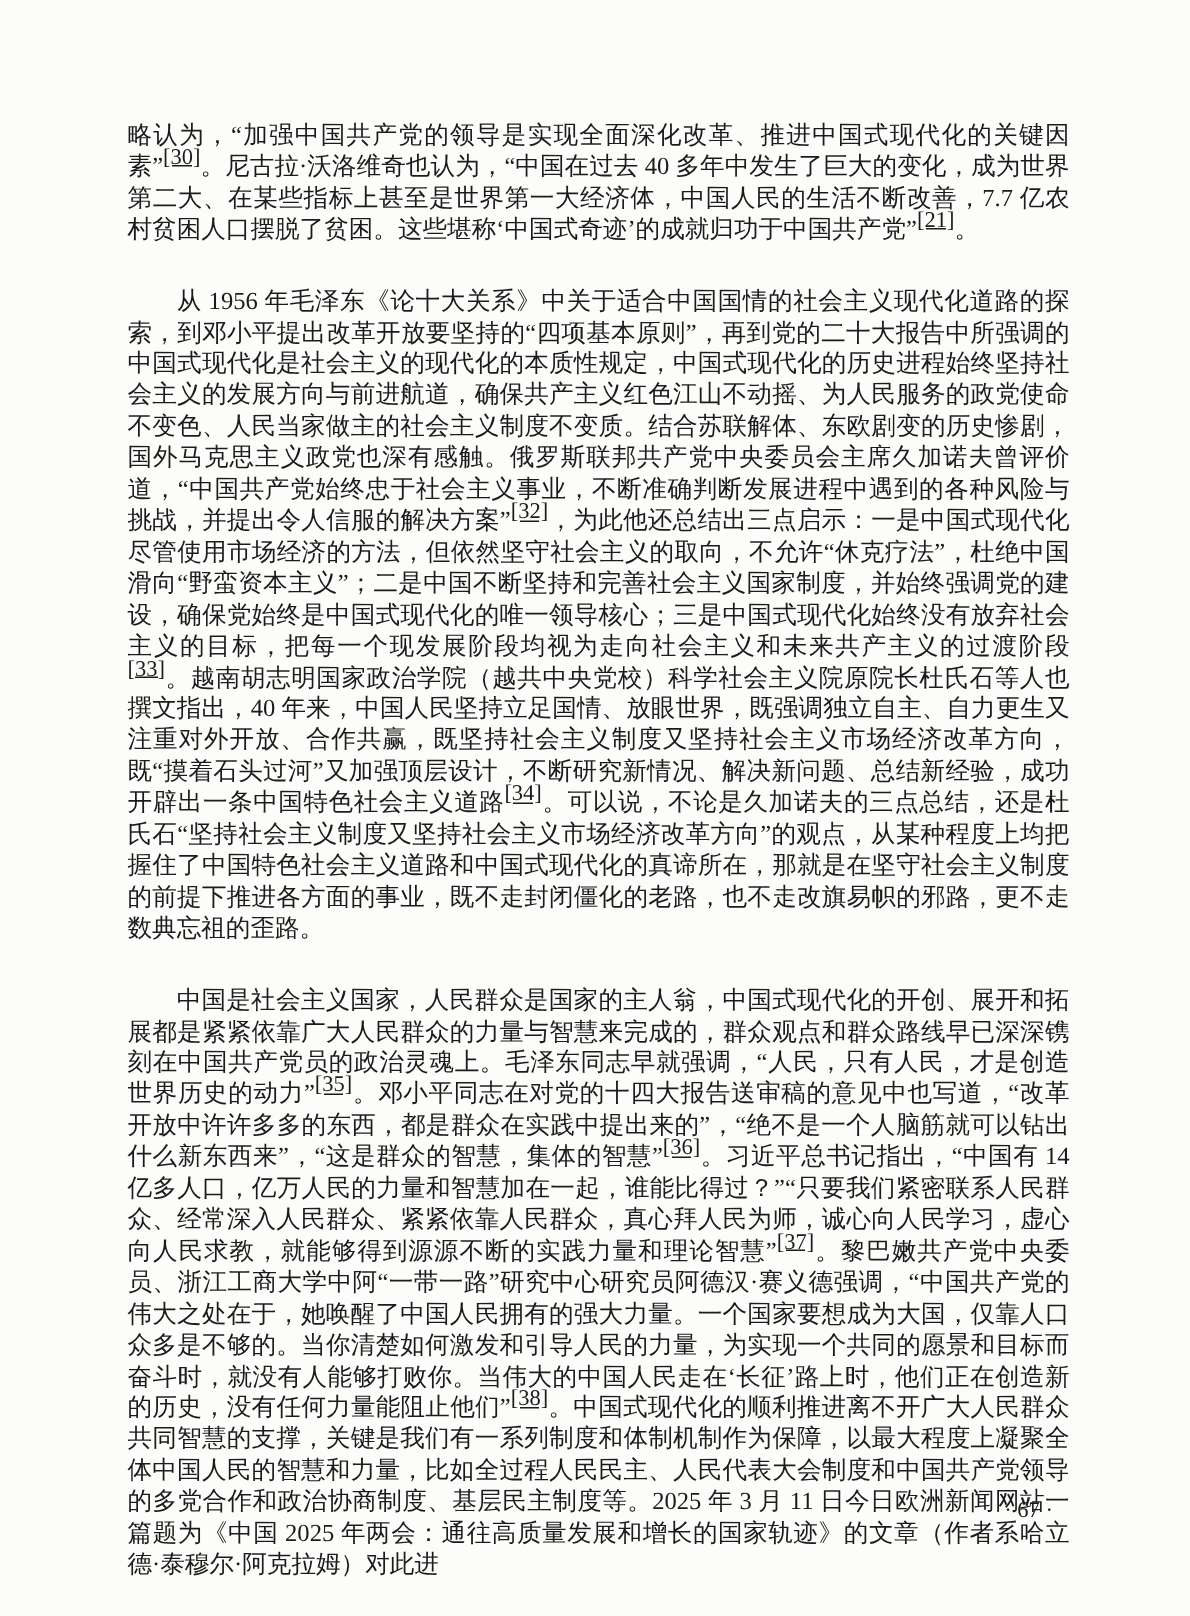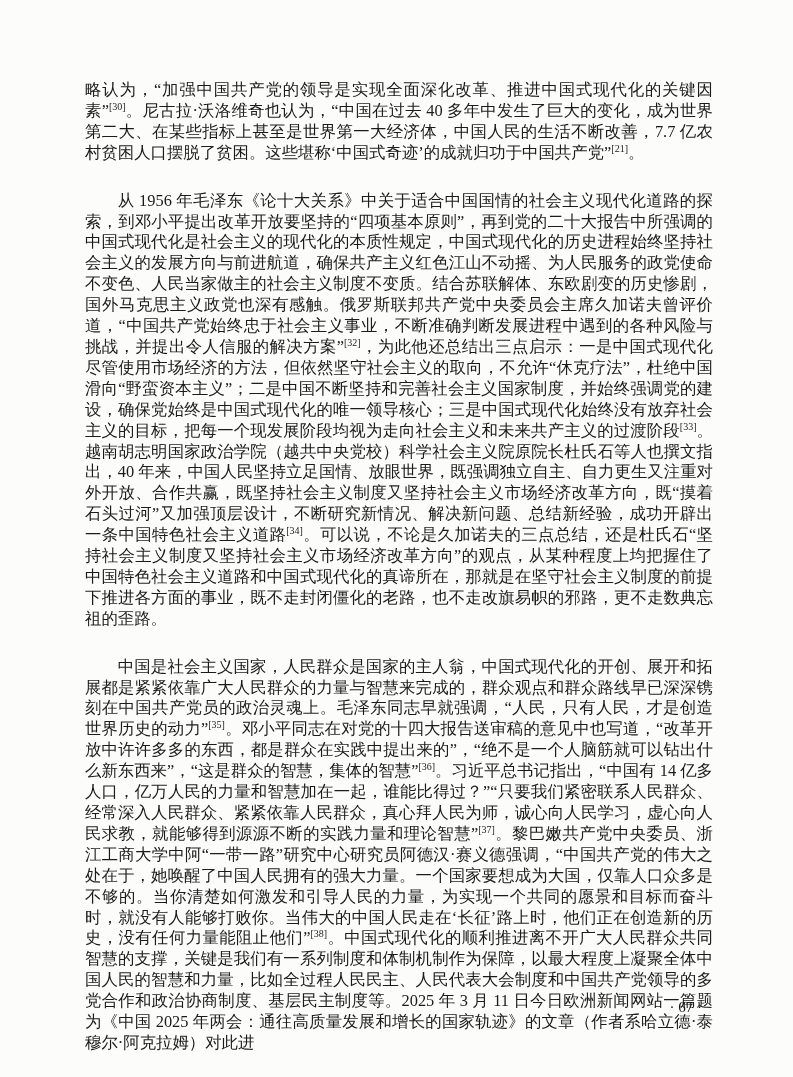--- a/index.html
+++ b/index.html
@@ -31,24 +31,25 @@
     padding: 0;
   }
   .para.indent, .heading {
     text-indent: 2em;
     margin-top: 27px;
   }
   .heading {
     font-weight: normal;
   }
   sup.cite {
-    font-size: 10px;
+    font-size: 15px;
     line-height: 0;
     vertical-align: super;
     letter-spacing: 0;
+    text-decoration: underline;
   }
   .page-number {
     position: absolute;
     right: 91px;
     top: 999px;
     font-family: "Liberation Serif", "DejaVu Serif", serif;
     font-size: 15px;
     color: #1b1b1b;
     white-space: pre;
   }

